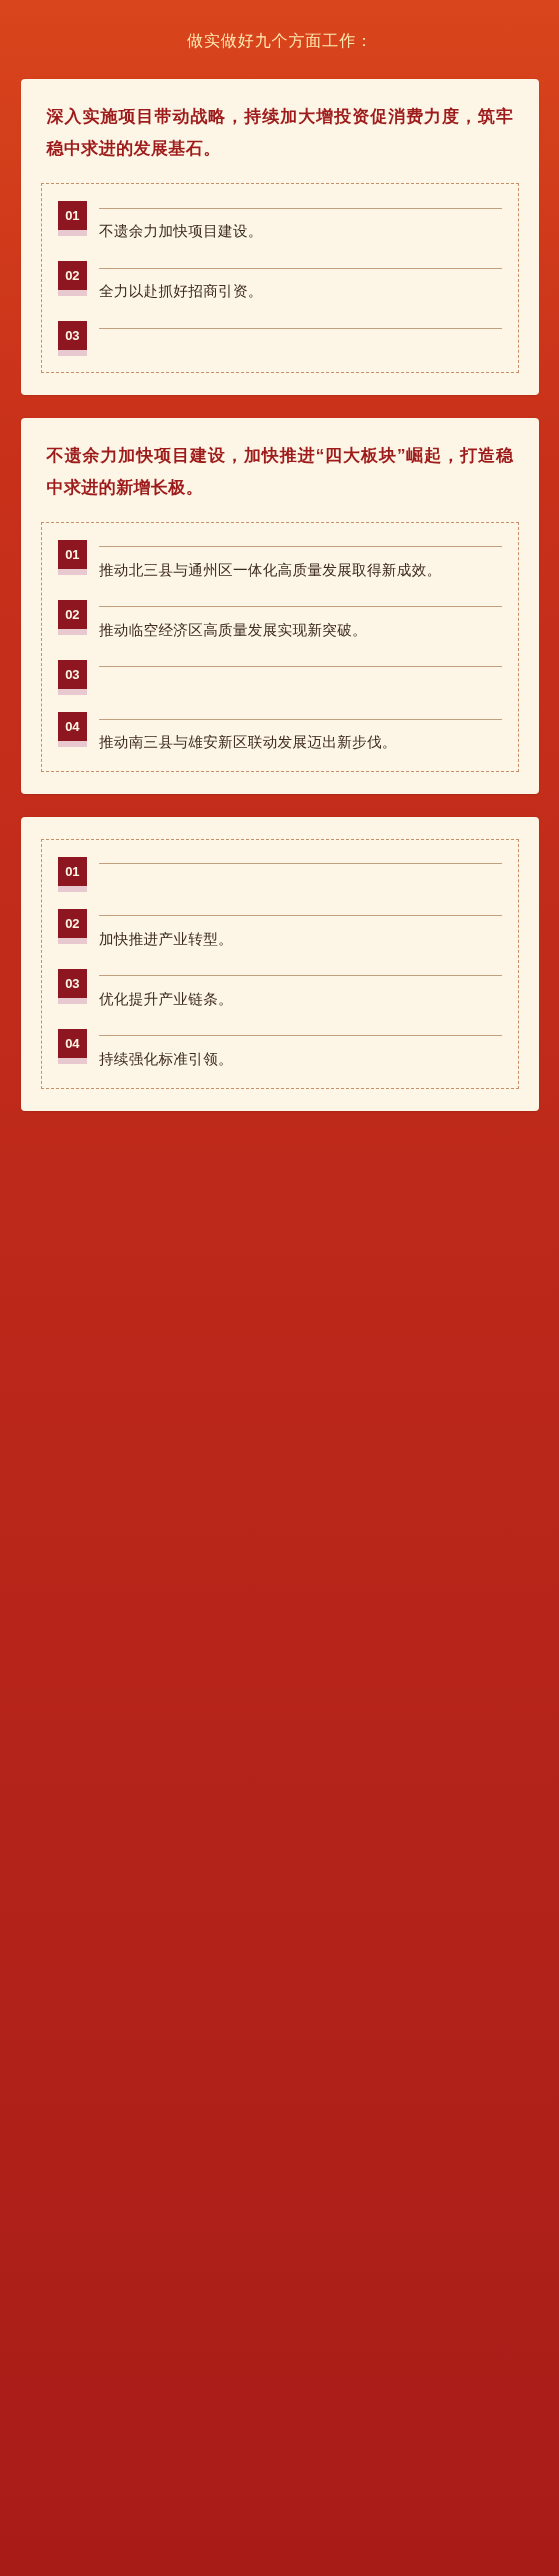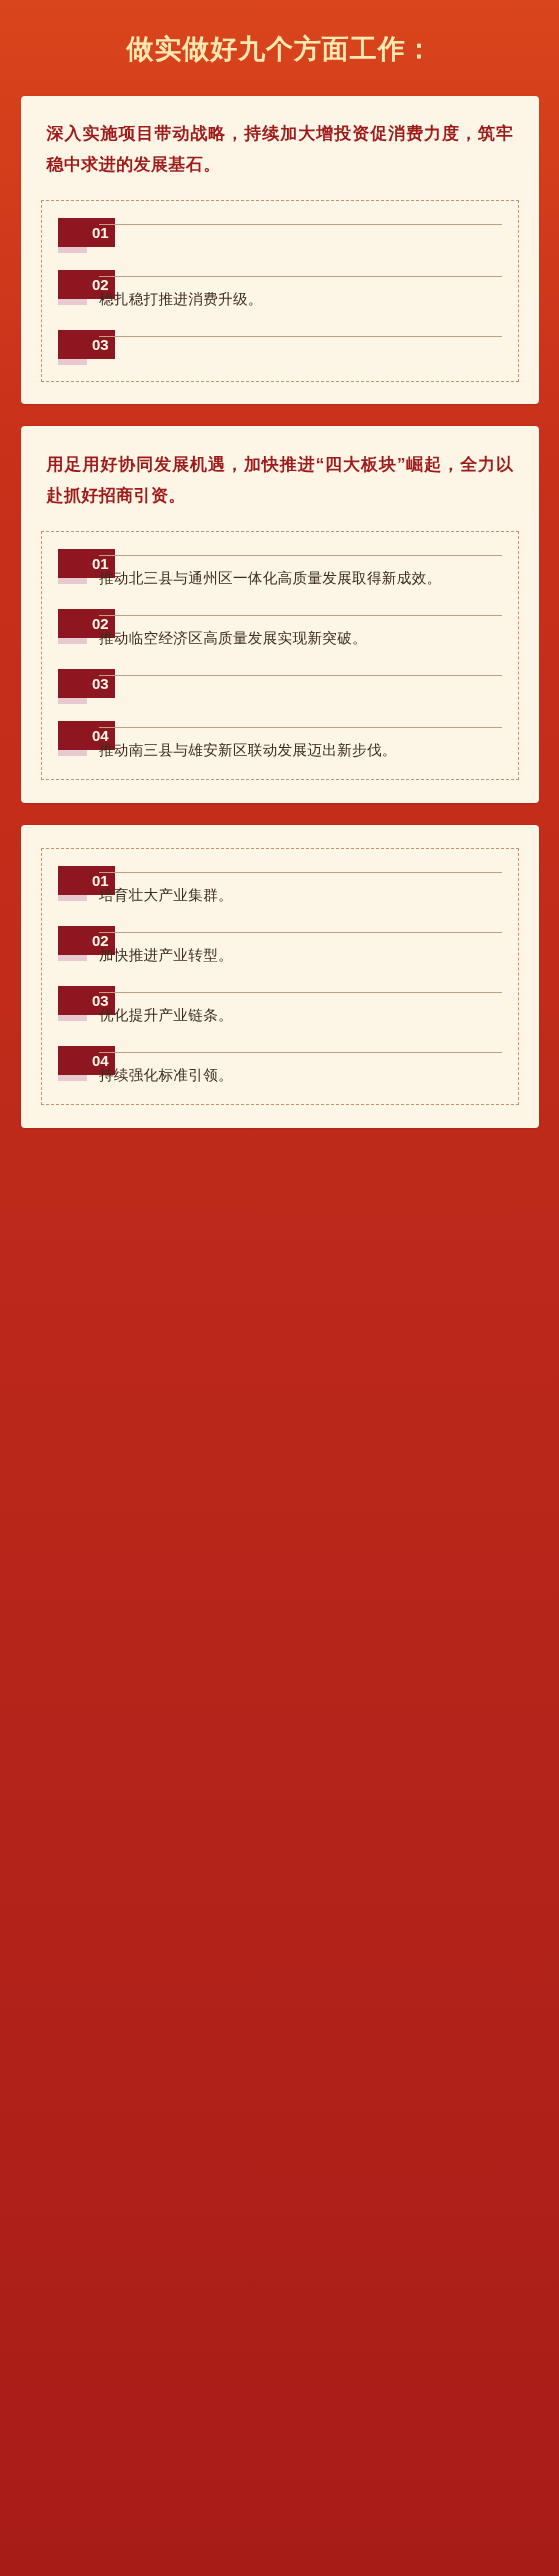--- a/index.html
+++ b/index.html
@@ -19,22 +19,22 @@
     padding: 0 0 34px 0;
     position: relative;
     overflow: hidden;
   }
   .header {
     padding: 29px 26px 26px 26px;
     text-align: center;
   }
   .header-title {
     color: #ffe9b0;
-    font-size: 27px;
-    font-weight: bold;
+    font-size: 16px;
+    font-weight: normal;
     letter-spacing: 0.9px;
     line-height: 1.5;
   }
   .card {
     background: #fdf6e6;
     margin: 0 20.7px 22.4px 20.7px;
     border-radius: 4px;
     box-sizing: border-box;
     padding: 22.4px 20.7px 22.4px 20.7px;
     box-shadow: 0 0.9px 1.7px rgba(0,0,0,0.12);
@@ -66,27 +66,26 @@
     flex: 0 0 auto;
     width: 29px;
     margin-right: 12px;
     padding-top: 1.7px;
   }
   .num-badge {
     width: 29px;
     height: 29px;
     background: #8e1620;
     color: #fdf6e6;
-    font-size: 15px;
+    font-size: 13px;
     font-weight: bold;
     display: flex;
     align-items: center;
     justify-content: center;
     font-family: "Liberation Sans", sans-serif;
-    padding-left: 28px;
   }
   .num-underline {
     width: 29px;
     height: 6px;
     background: #e8c9cf;
   }
   .item-body {
     flex: 1 1 auto;
     padding-top: 0;
   }
@@ -119,46 +118,47 @@
   <div class="card">
     <div class="card-heading">深入实施项目带动战略，持续加大增投资促消费力度，筑牢稳中求进的发展基石。</div>
     <div class="items-box">
       <div class="item">
         <div class="num-wrap">
           <div class="num-badge">01</div>
           <div class="num-underline"></div>
         </div>
         <div class="item-body">
           <div class="item-rule"></div>
+          <div class="item-text">不遗余力加快项目建设。</div>
         </div>
       </div>
       <div class="item">
         <div class="num-wrap">
           <div class="num-badge">02</div>
           <div class="num-underline"></div>
         </div>
         <div class="item-body">
           <div class="item-rule"></div>
-          <div class="item-text">稳扎稳打推进消费升级。</div>
+          <div class="item-text">全力以赴抓好招商引资。</div>
         </div>
       </div>
       <div class="item">
         <div class="num-wrap">
           <div class="num-badge">03</div>
           <div class="num-underline"></div>
         </div>
         <div class="item-body">
           <div class="item-rule"></div>
         </div>
       </div>
     </div>
   </div>
 
   <div class="card">
-    <div class="card-heading">用足用好协同发展机遇，加快推进“四大板块”崛起，全力以赴抓好招商引资。</div>
+    <div class="card-heading">不遗余力加快项目建设，加快推进“四大板块”崛起，打造稳中求进的新增长极。</div>
     <div class="items-box">
       <div class="item">
         <div class="num-wrap">
           <div class="num-badge">01</div>
           <div class="num-underline"></div>
         </div>
         <div class="item-body">
           <div class="item-rule"></div>
           <div class="item-text">推动北三县与通州区一体化高质量发展取得新成效。</div>
         </div>
@@ -197,21 +197,20 @@
 
   <div class="card">
     <div class="items-box">
       <div class="item">
         <div class="num-wrap">
           <div class="num-badge">01</div>
           <div class="num-underline"></div>
         </div>
         <div class="item-body">
           <div class="item-rule"></div>
-          <div class="item-text">培育壮大产业集群。</div>
         </div>
       </div>
       <div class="item">
         <div class="num-wrap">
           <div class="num-badge">02</div>
           <div class="num-underline"></div>
         </div>
         <div class="item-body">
           <div class="item-rule"></div>
           <div class="item-text">加快推进产业转型。</div>

